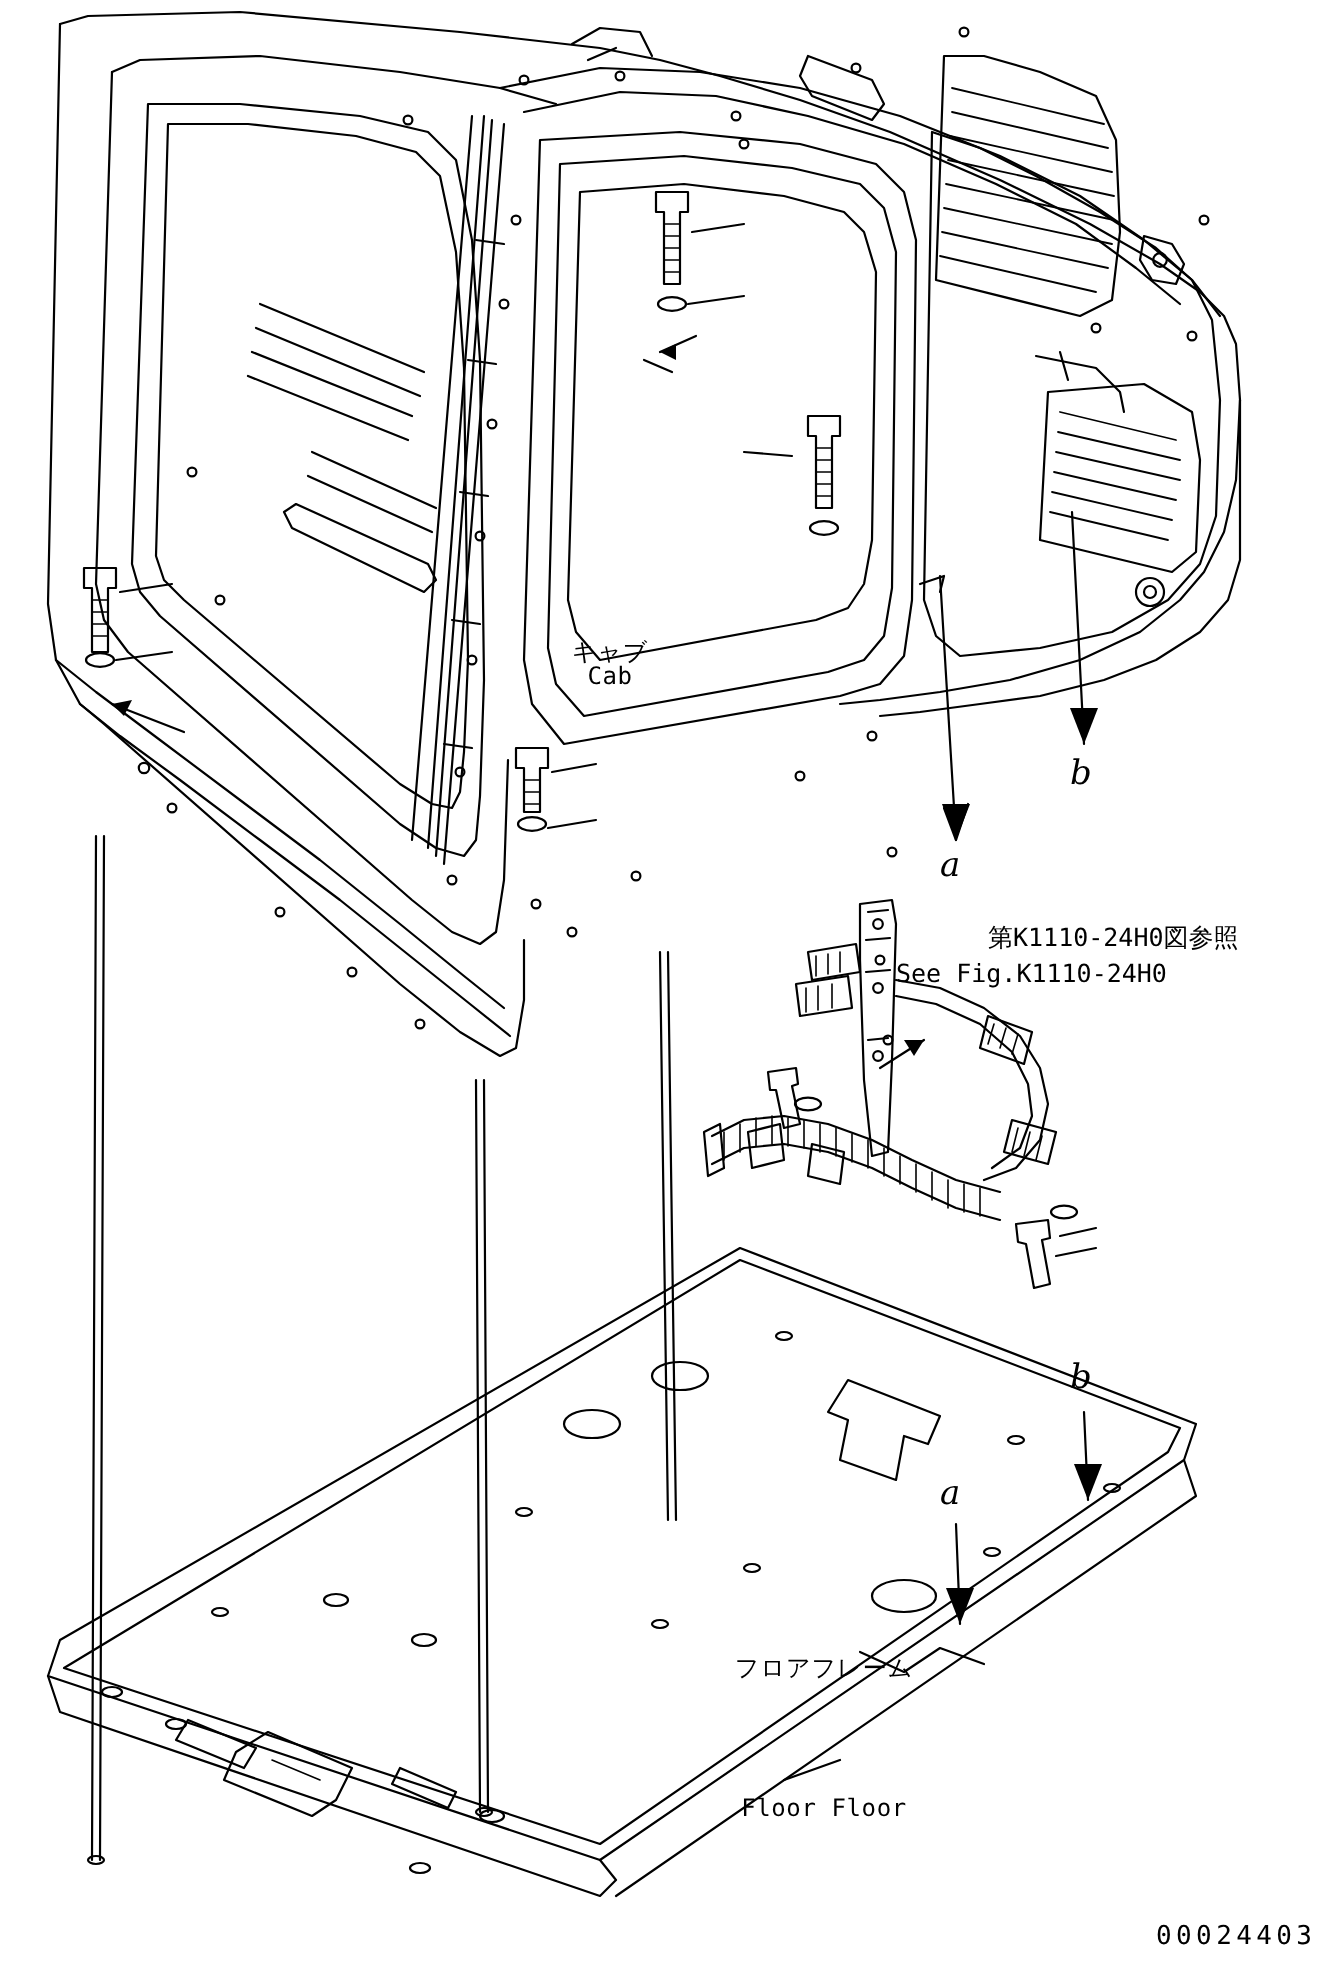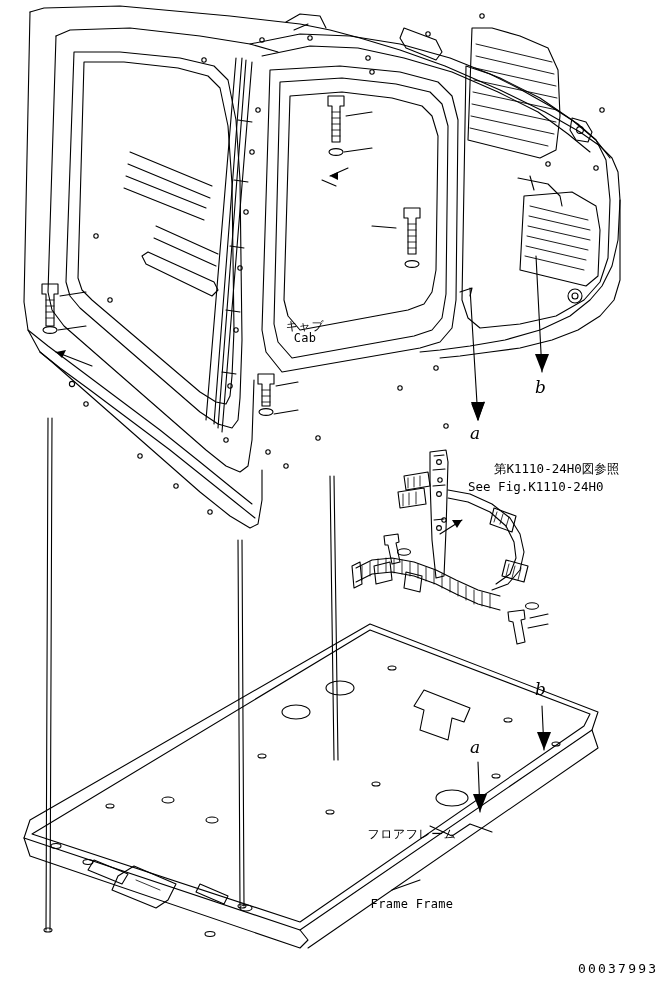--- a/index.html
+++ b/index.html
@@ -363,25 +363,25 @@
 
       <path d="M392 890 L420 880"></path>
 
     </g>
   </svg>
 
   <div class="lbl lbl-jp centered" style="left:270px; top:292px; width:70px;margin-top:28px;">キャブ</div>
   <div class="lbl lbl-en centered" style="left:270px; top:332px; width:70px;">Cab</div>
 
   <div class="lbl lbl-ref" style="left:448px; top:462px;margin-left:46px;">第K1110-24H0図参照</div>
-  <div class="lbl lbl-ref" style="left:468px; top:480px;">See Fig.K1110-24H0</div>
+  <div class="lbl lbl-ref" style="left:448px; top:480px;">See Fig.K1110-24H0</div>
 
   <div class="lbl lbl-callout" style="left:470px; top:424px;">a</div>
   <div class="lbl lbl-callout" style="left:535px; top:378px;">b</div>
   <div class="lbl lbl-callout" style="left:470px; top:738px;">a</div>
   <div class="lbl lbl-callout" style="left:535px; top:680px;">b</div>
 
   <div class="lbl lbl-jp centered" style="left:352px; top:828px; width:120px;">フロアフレーム</div>
-  <div class="lbl lbl-en centered" style="left:352px; top:898px; width:120px;">Frame Frame</div>
-
-  <div class="lbl lbl-partno" style="left:578px; top:962px;">00037993</div>
+  <div class="lbl lbl-en centered" style="left:352px; top:898px; width:120px;">Floor Floor</div>
+
+  <div class="lbl lbl-partno" style="left:578px; top:962px;">00024403</div>
 
 </div>
 
 </body></html>

